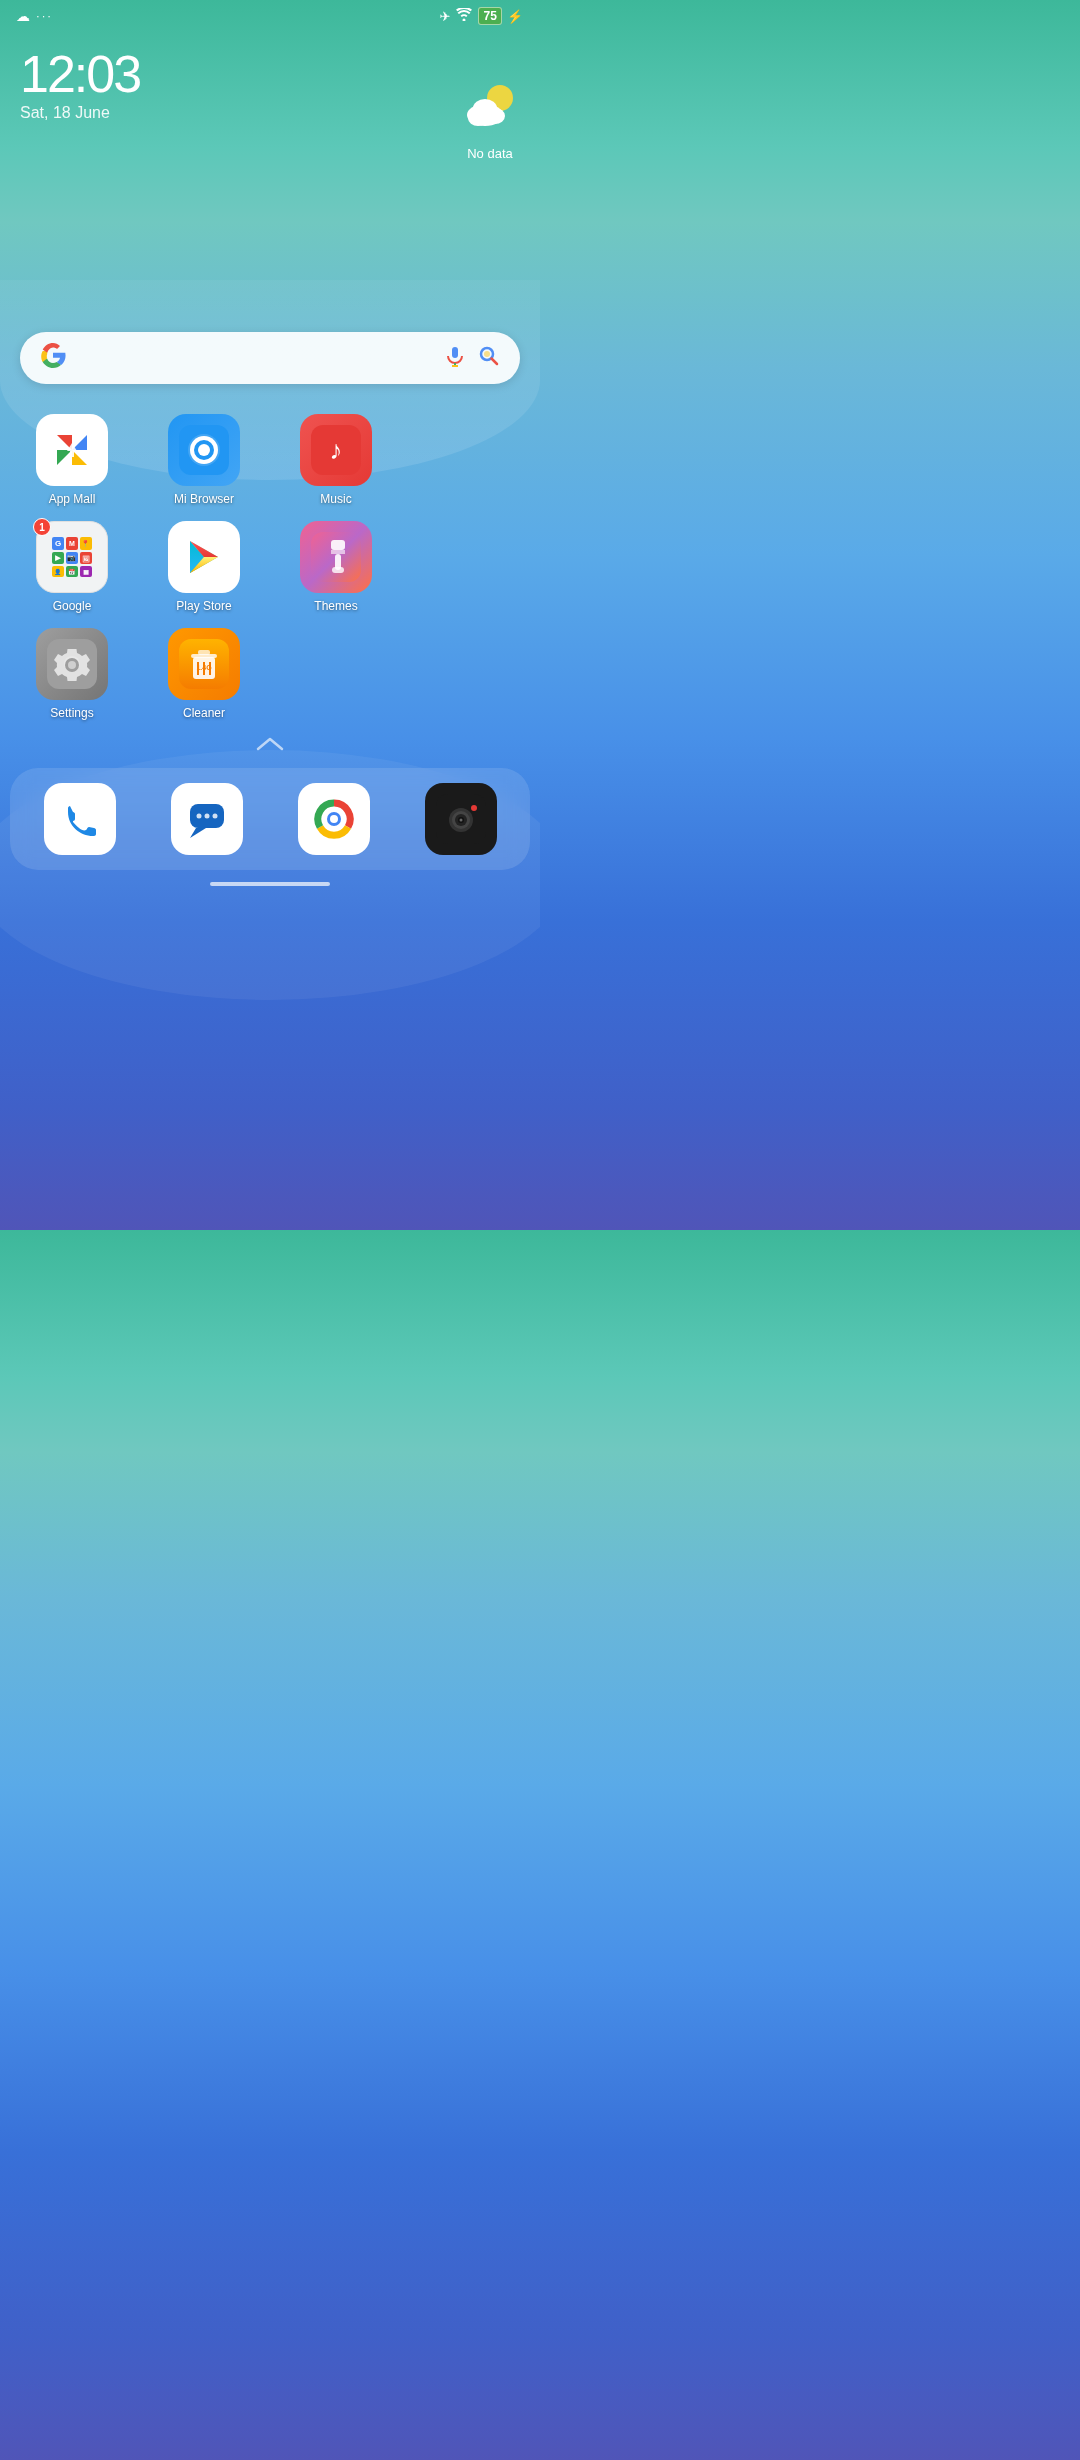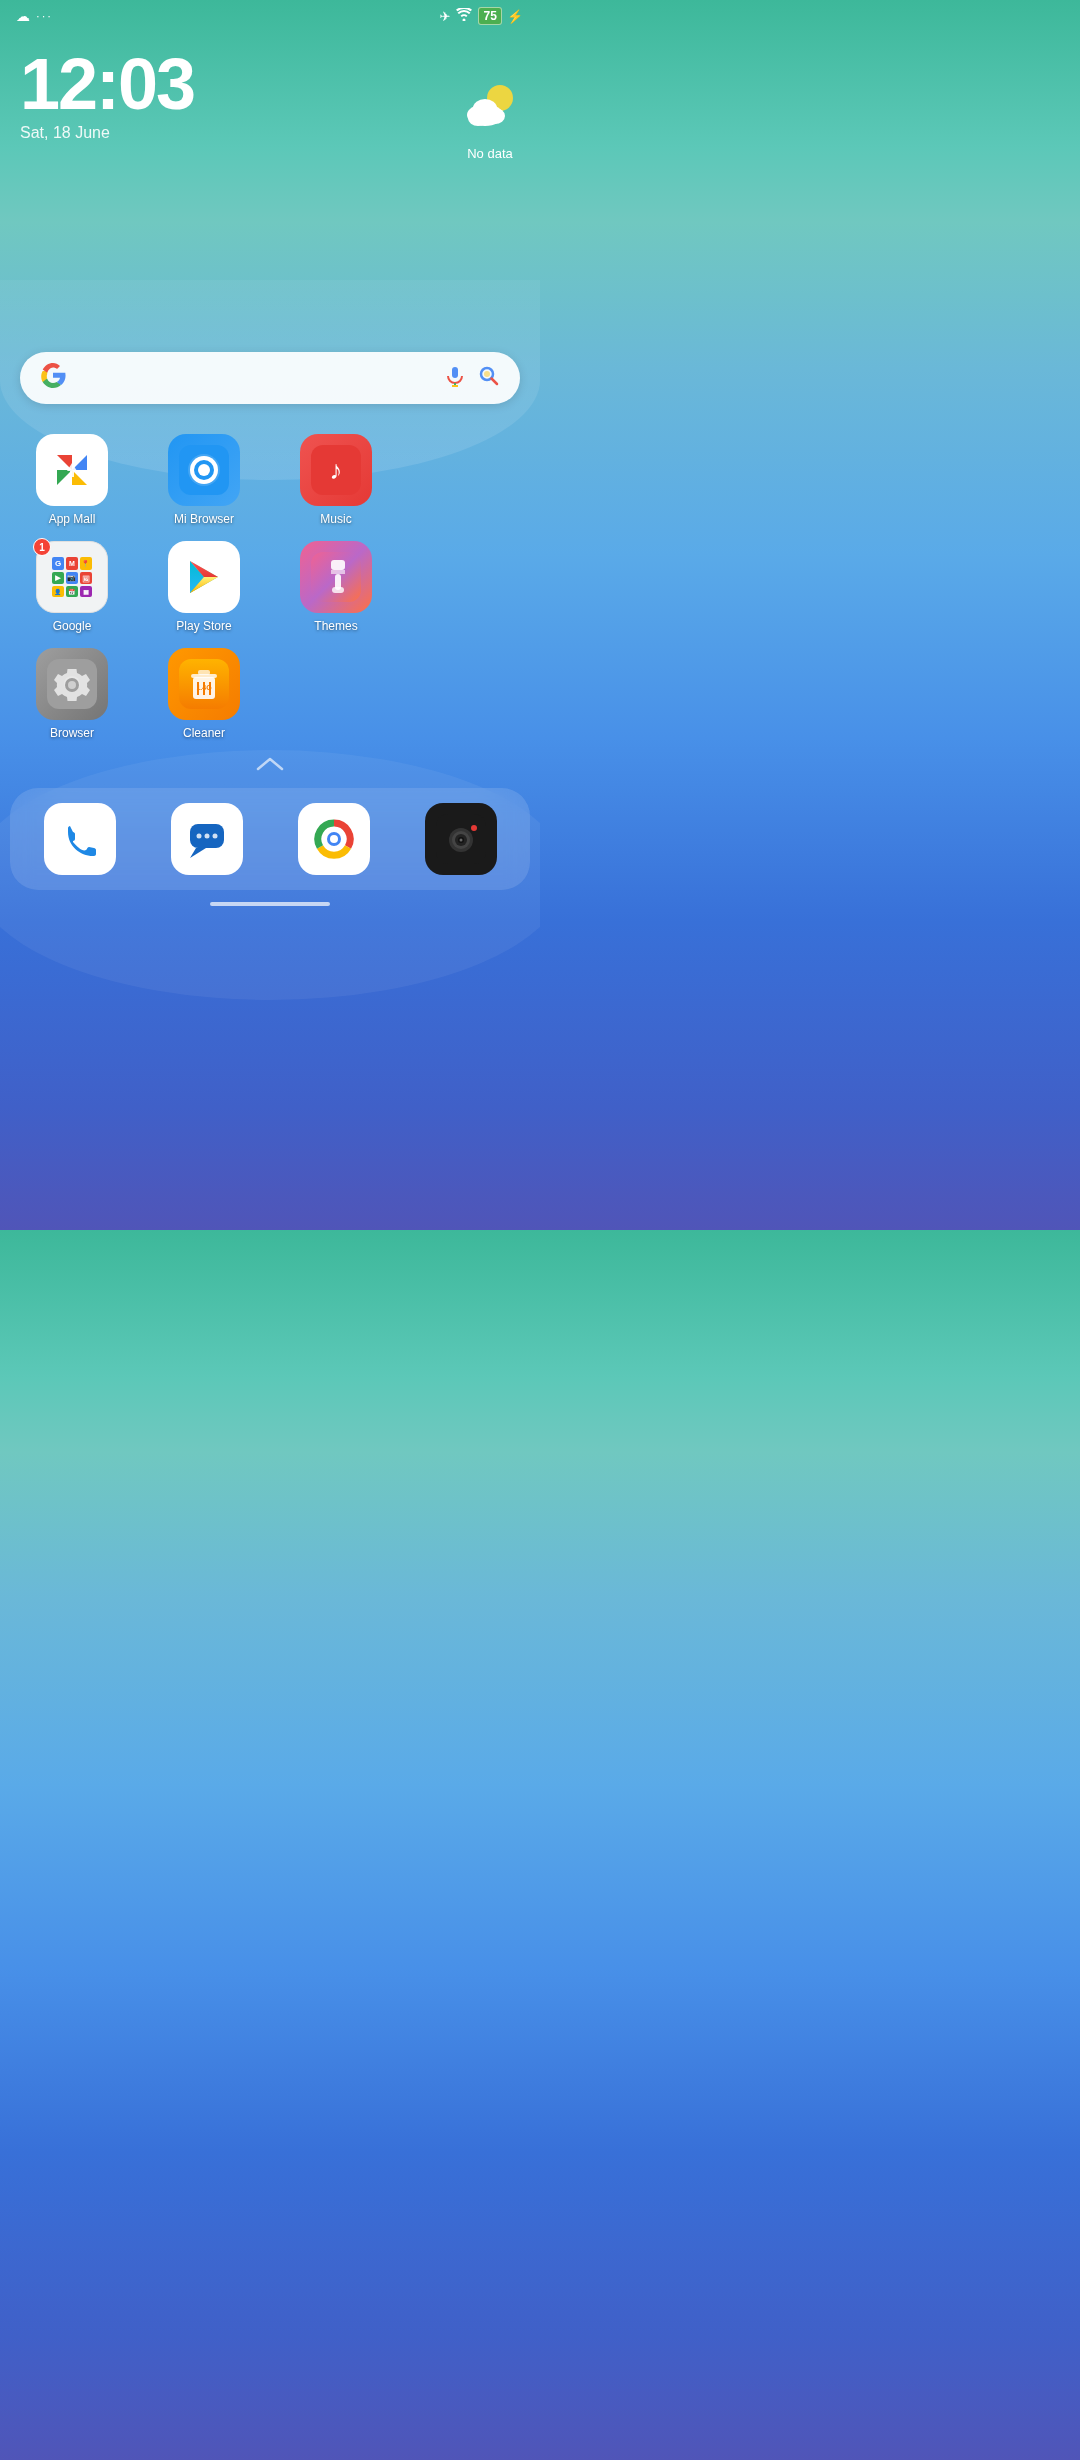--- a/index.html
+++ b/index.html
@@ -40,22 +40,22 @@
       border-radius: 3px;
       border: 1px solid rgba(255,255,255,0.5);
     }
 
     
     .clock-area {
       padding: 20px 20px 10px;
       color: white;
     }
     .clock-time {
-      font-size: 72px;
-      font-weight: 700;
+      font-size: 52px;
+      font-weight: 400;
       line-height: 1;
       letter-spacing: -2px;
     }
     .clock-date {
       font-size: 16px;
       font-weight: 400;
       margin-top: 4px;
       opacity: 0.9;
     }
     .weather-widget {
@@ -479,21 +479,21 @@
     <div class="app-icon icon-settings">
       <svg width="50" height="50" viewBox="0 0 50 50">
         <rect width="50" height="50" rx="12" fill="#9e9e9e"></rect>
 
         <path d="M25 17 a8 8 0 1 0 0 16 a8 8 0 1 0 0-16Z" fill="white" opacity="0.2"></path>
         <path d="M20.5 10 L20 14 A12 12 0 0 0 15 17 L11 15 L7 21 L10 24 A12 12 0 0 0 10 28 L7 31 L11 37 L15 35 A12 12 0 0 0 20 38 L20.5 42 L29.5 42 L30 38 A12 12 0 0 0 35 35 L39 37 L43 31 L40 28 A12 12 0 0 0 40 24 L43 21 L39 15 L35 17 A12 12 0 0 0 30 14 L29.5 10 Z" fill="rgba(255,255,255,0.7)"></path>
         <circle cx="25" cy="26" r="7" fill="#9e9e9e"></circle>
         <circle cx="25" cy="26" r="4" fill="rgba(255,255,255,0.5)"></circle>
       </svg>
     </div>
-    <span class="app-label">Browser</span>
+    <span class="app-label">Settings</span>
   </div>
 
   <div class="app-item">
     <div class="app-icon icon-cleaner">
       <svg width="50" height="50" viewBox="0 0 50 50">
         <rect width="50" height="50" rx="12" fill="url(#cleanGrad)"></rect>
         <defs>
           <linearGradient id="cleanGrad" x1="0" y1="0" x2="0" y2="1">
             <stop offset="0%" stop-color="#ffb300"></stop>
             <stop offset="100%" stop-color="#f57c00"></stop>

